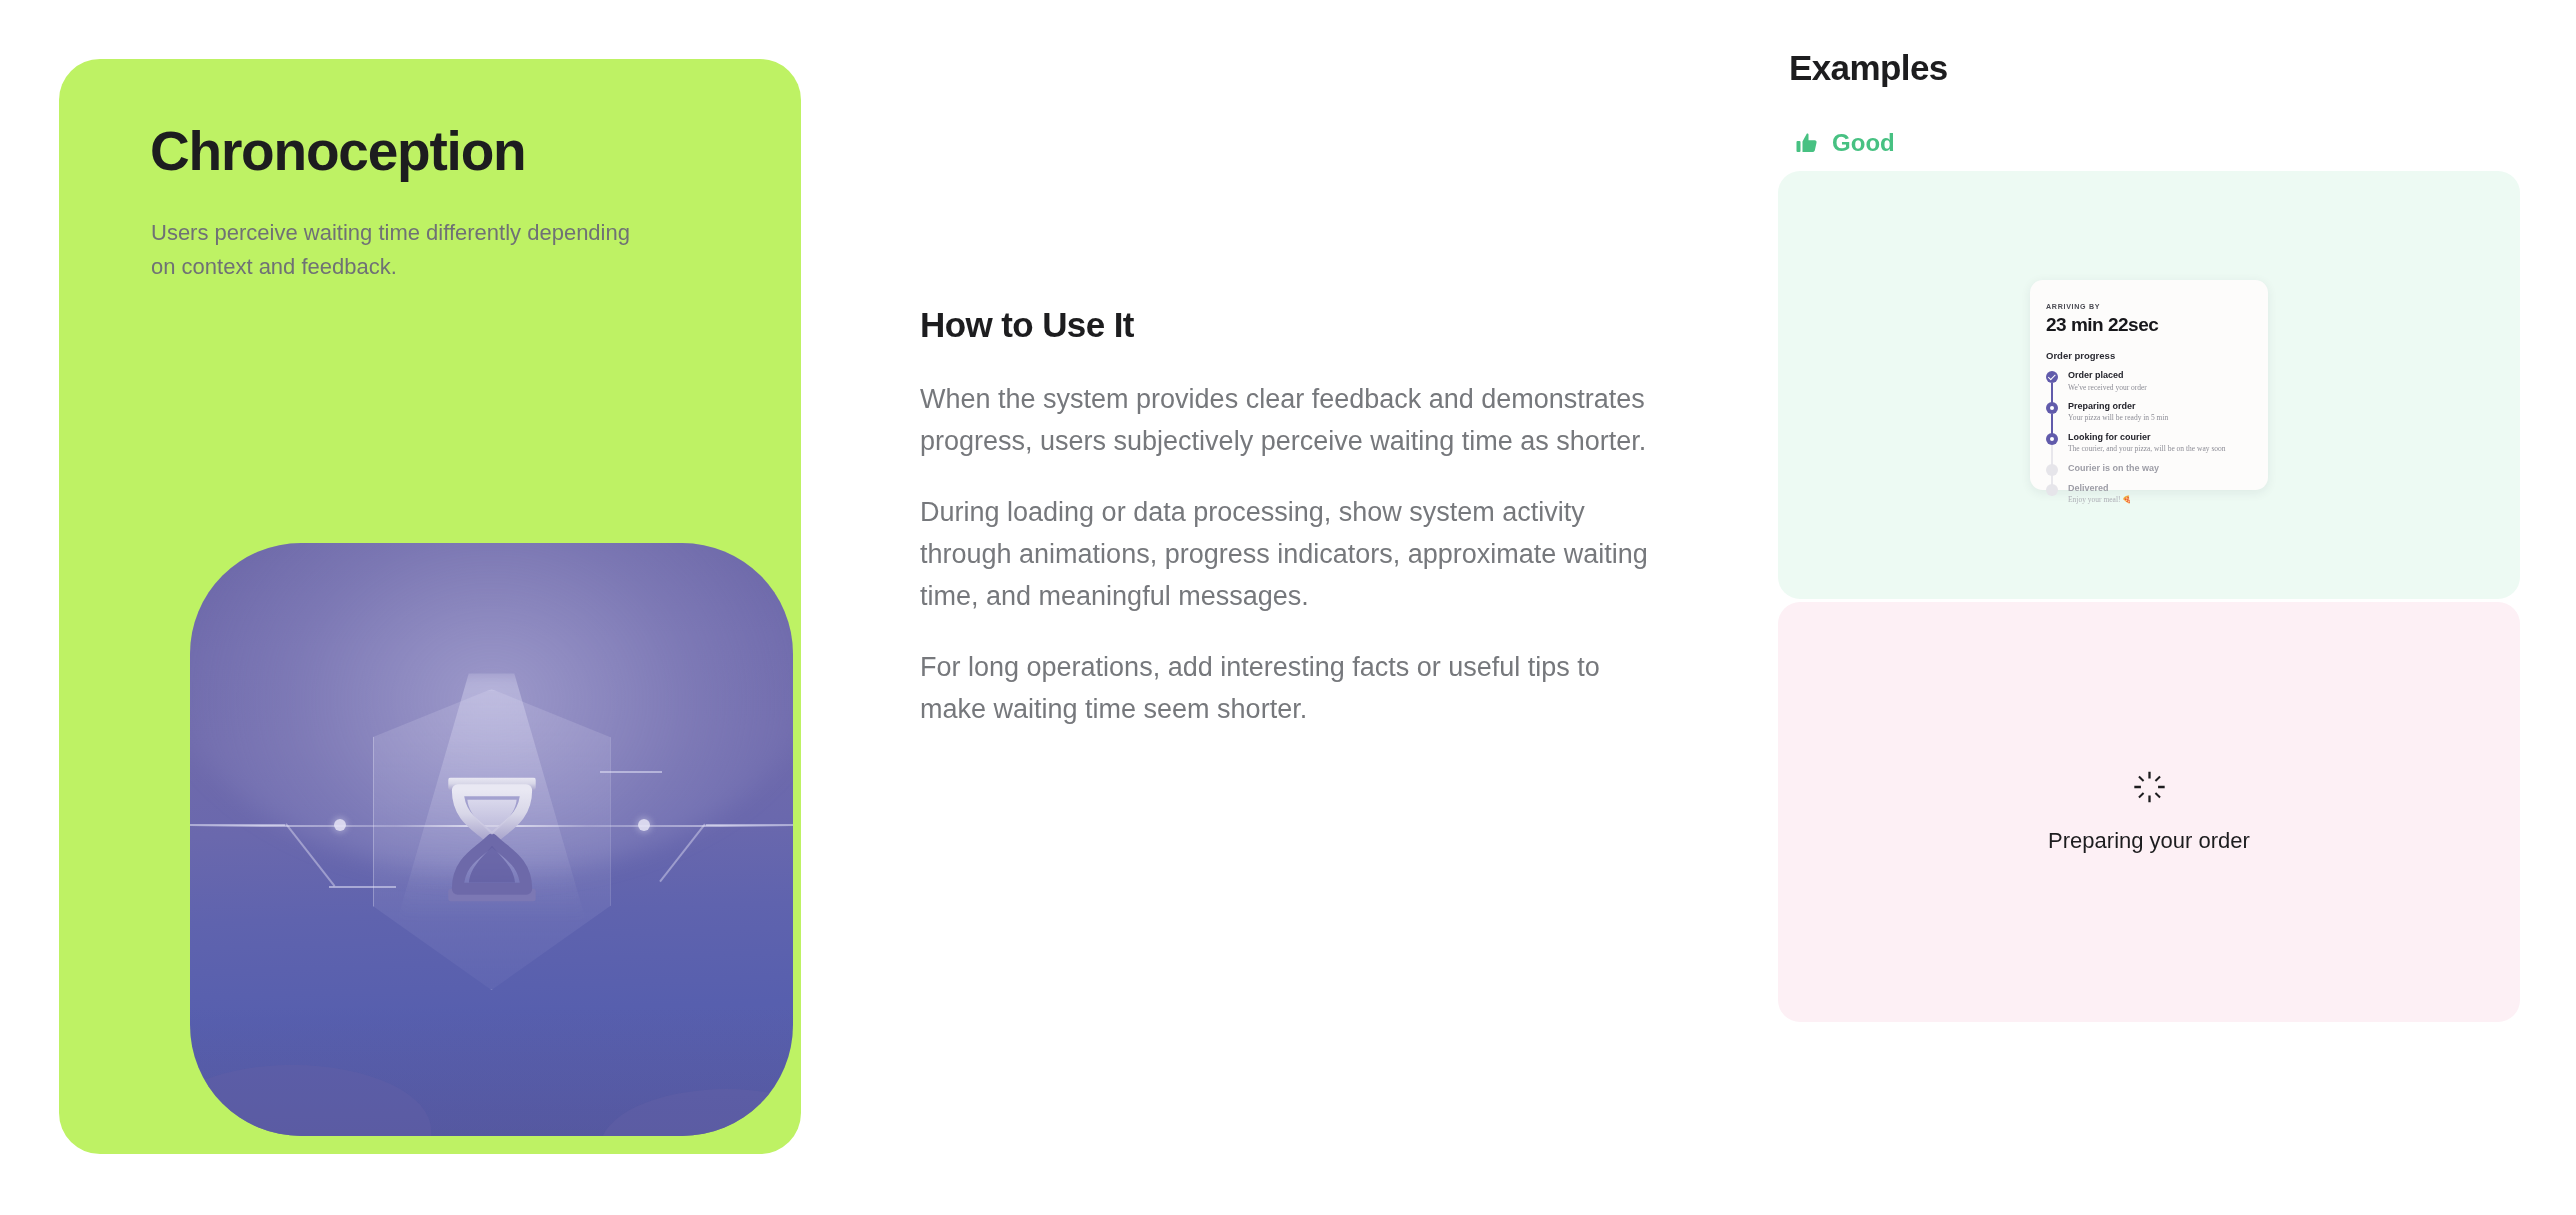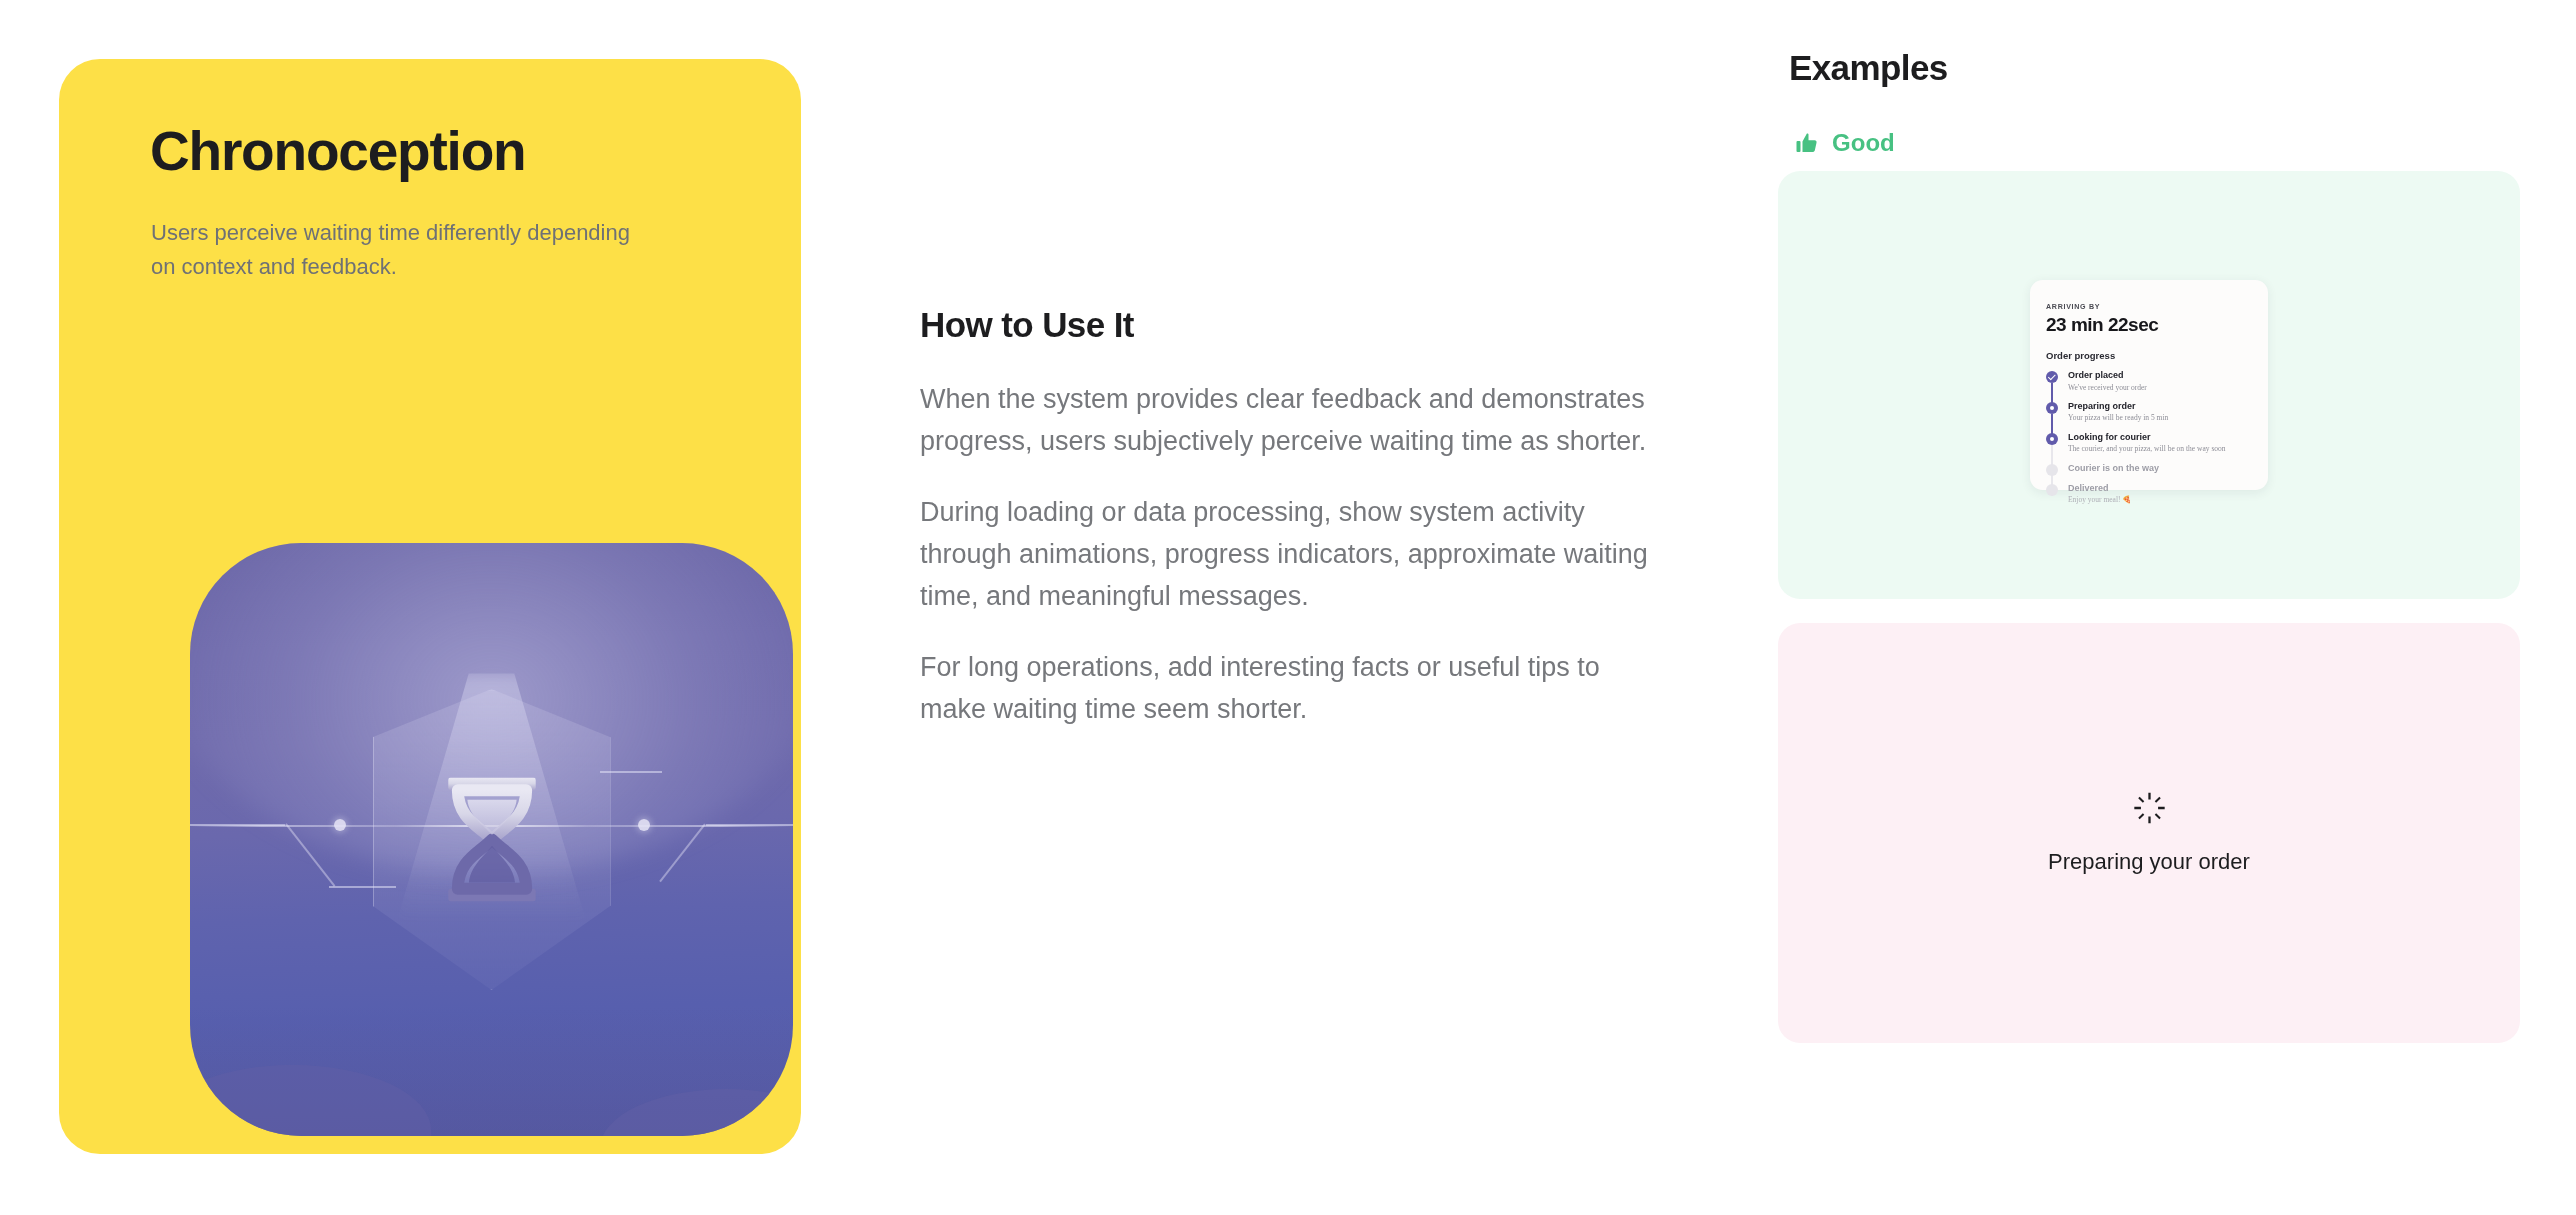--- a/index.html
+++ b/index.html
@@ -8,21 +8,21 @@
     background: #ffffff;
     font-family: "Liberation Sans", sans-serif;
     -webkit-font-smoothing: antialiased;
   }
   .page { position: relative; width: 2576px; height: 1215px; overflow: hidden; }
 
   
   .left-card {
     position: absolute; left: 59px; top: 59px;
     width: 742px; height: 1095px;
-    background: #fde047;
+    background: #bef264;
     border-radius: 41px;
   }
   .concept-title {
     position: absolute; left: 91px; top: 65px;
     font-size: 55px; font-weight: bold; letter-spacing: -1.2px;
     color: #1d1d1f; line-height: 1;
   }
   .concept-desc {
     position: absolute; left: 92px; top: 157px; width: 508px;
     font-size: 22px; line-height: 1.55; color: #6f7175;
@@ -119,21 +119,21 @@
     font-size: 35px; font-weight: bold; color: #1d1d1f;
     letter-spacing: -0.6px; margin-left: 11px;
   }
   .verdict { display: flex; align-items: center; gap: 12.7px; margin: 41px 0 14.3px 17.4px; }
   .verdict-label { font-size: 24px; font-weight: bold; }
   .verdict.good .verdict-label { color: #47c182; }
   .verdict.bad .verdict-label { color: #f2698f; }
 
   .ex-card { width: 742px; border-radius: 22px; position: relative; }
   .ex-card.good { height: 428px; background: #edfaf3; }
-  .ex-card.bad  { height: 420px; background: #fdf0f5; margin-top: 24px; }
+  .ex-card.bad  { height: 420px; background: #fdf0f5; margin-top: 3px; }
 
   
   .phone {
     position: absolute; left: 50%; top: 50%;
     transform: translate(-50%,-50%);
     width: 238px; height: 210px;
     background: #fdfcfb; border-radius: 12.7px;
     box-shadow: 0 2.4px 11px rgba(30,30,60,0.07);
     padding: 23px 16px 0 16px;
   }

